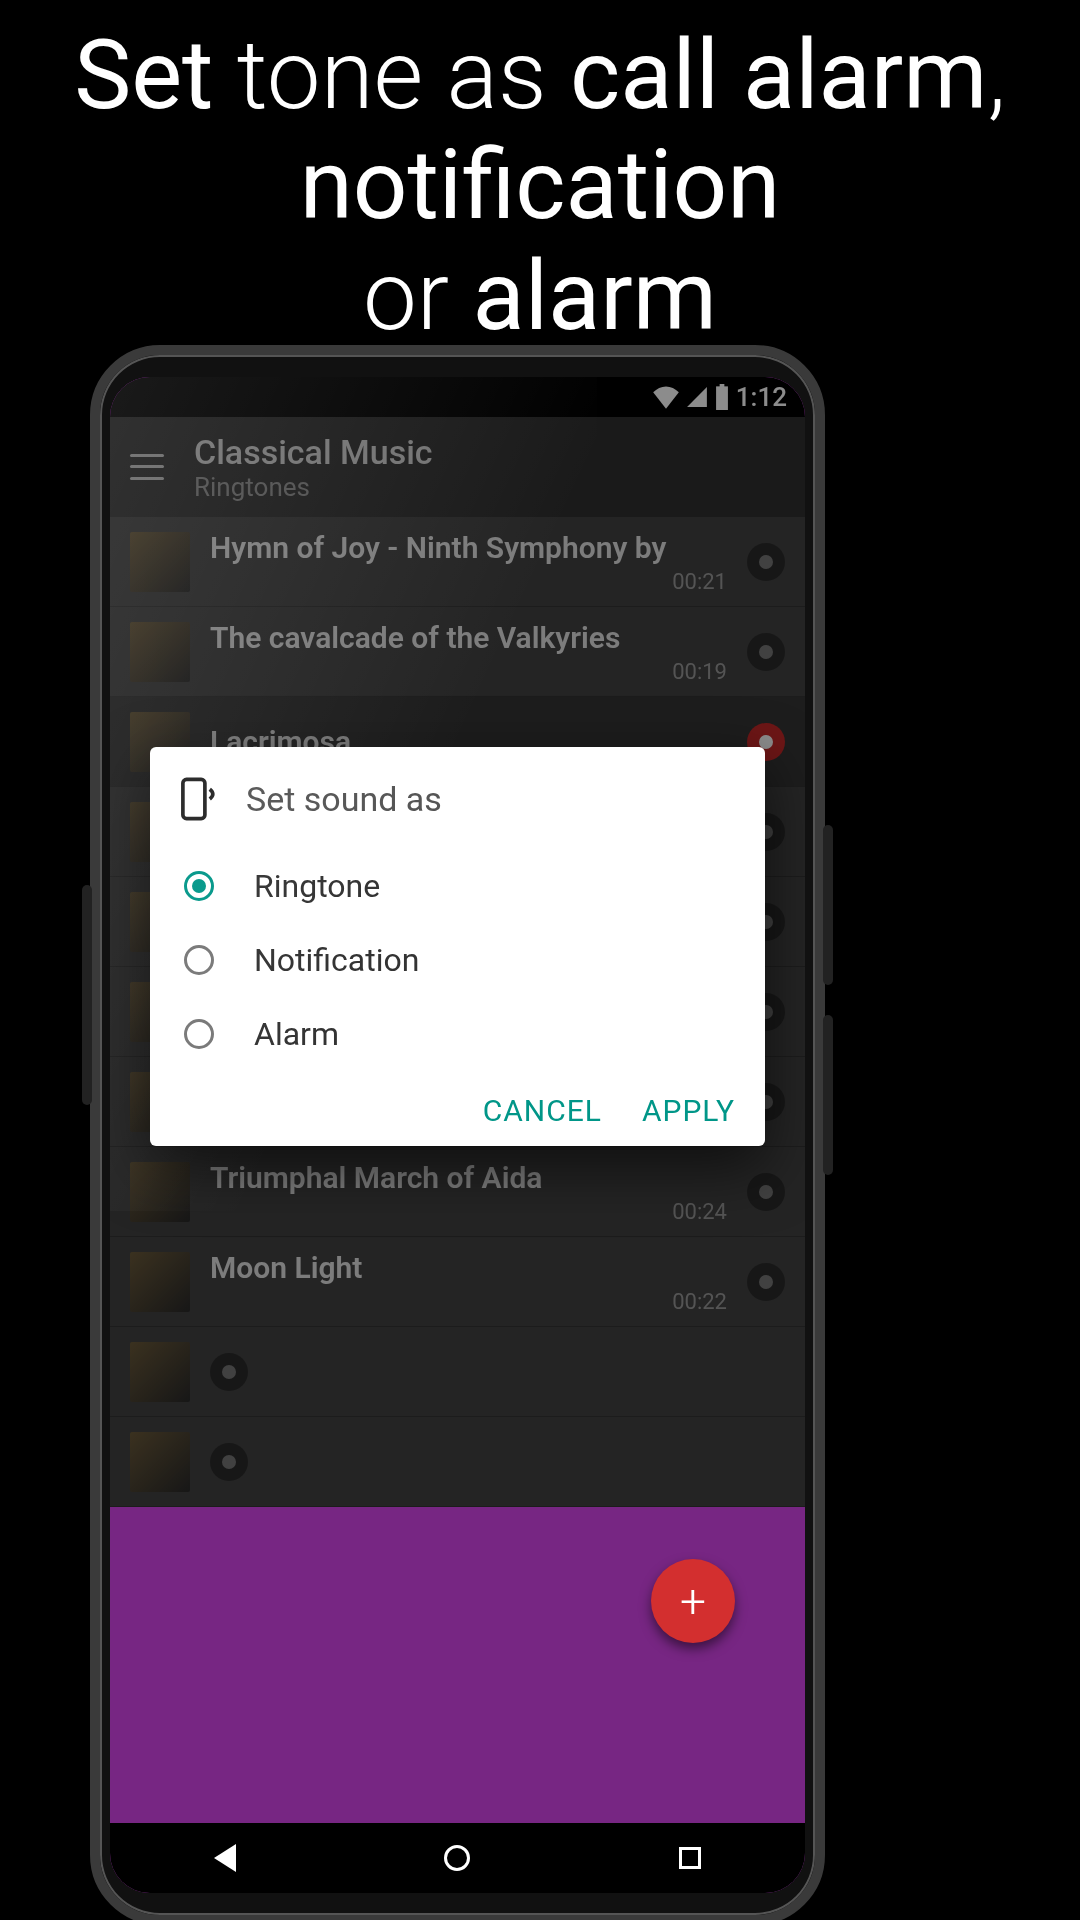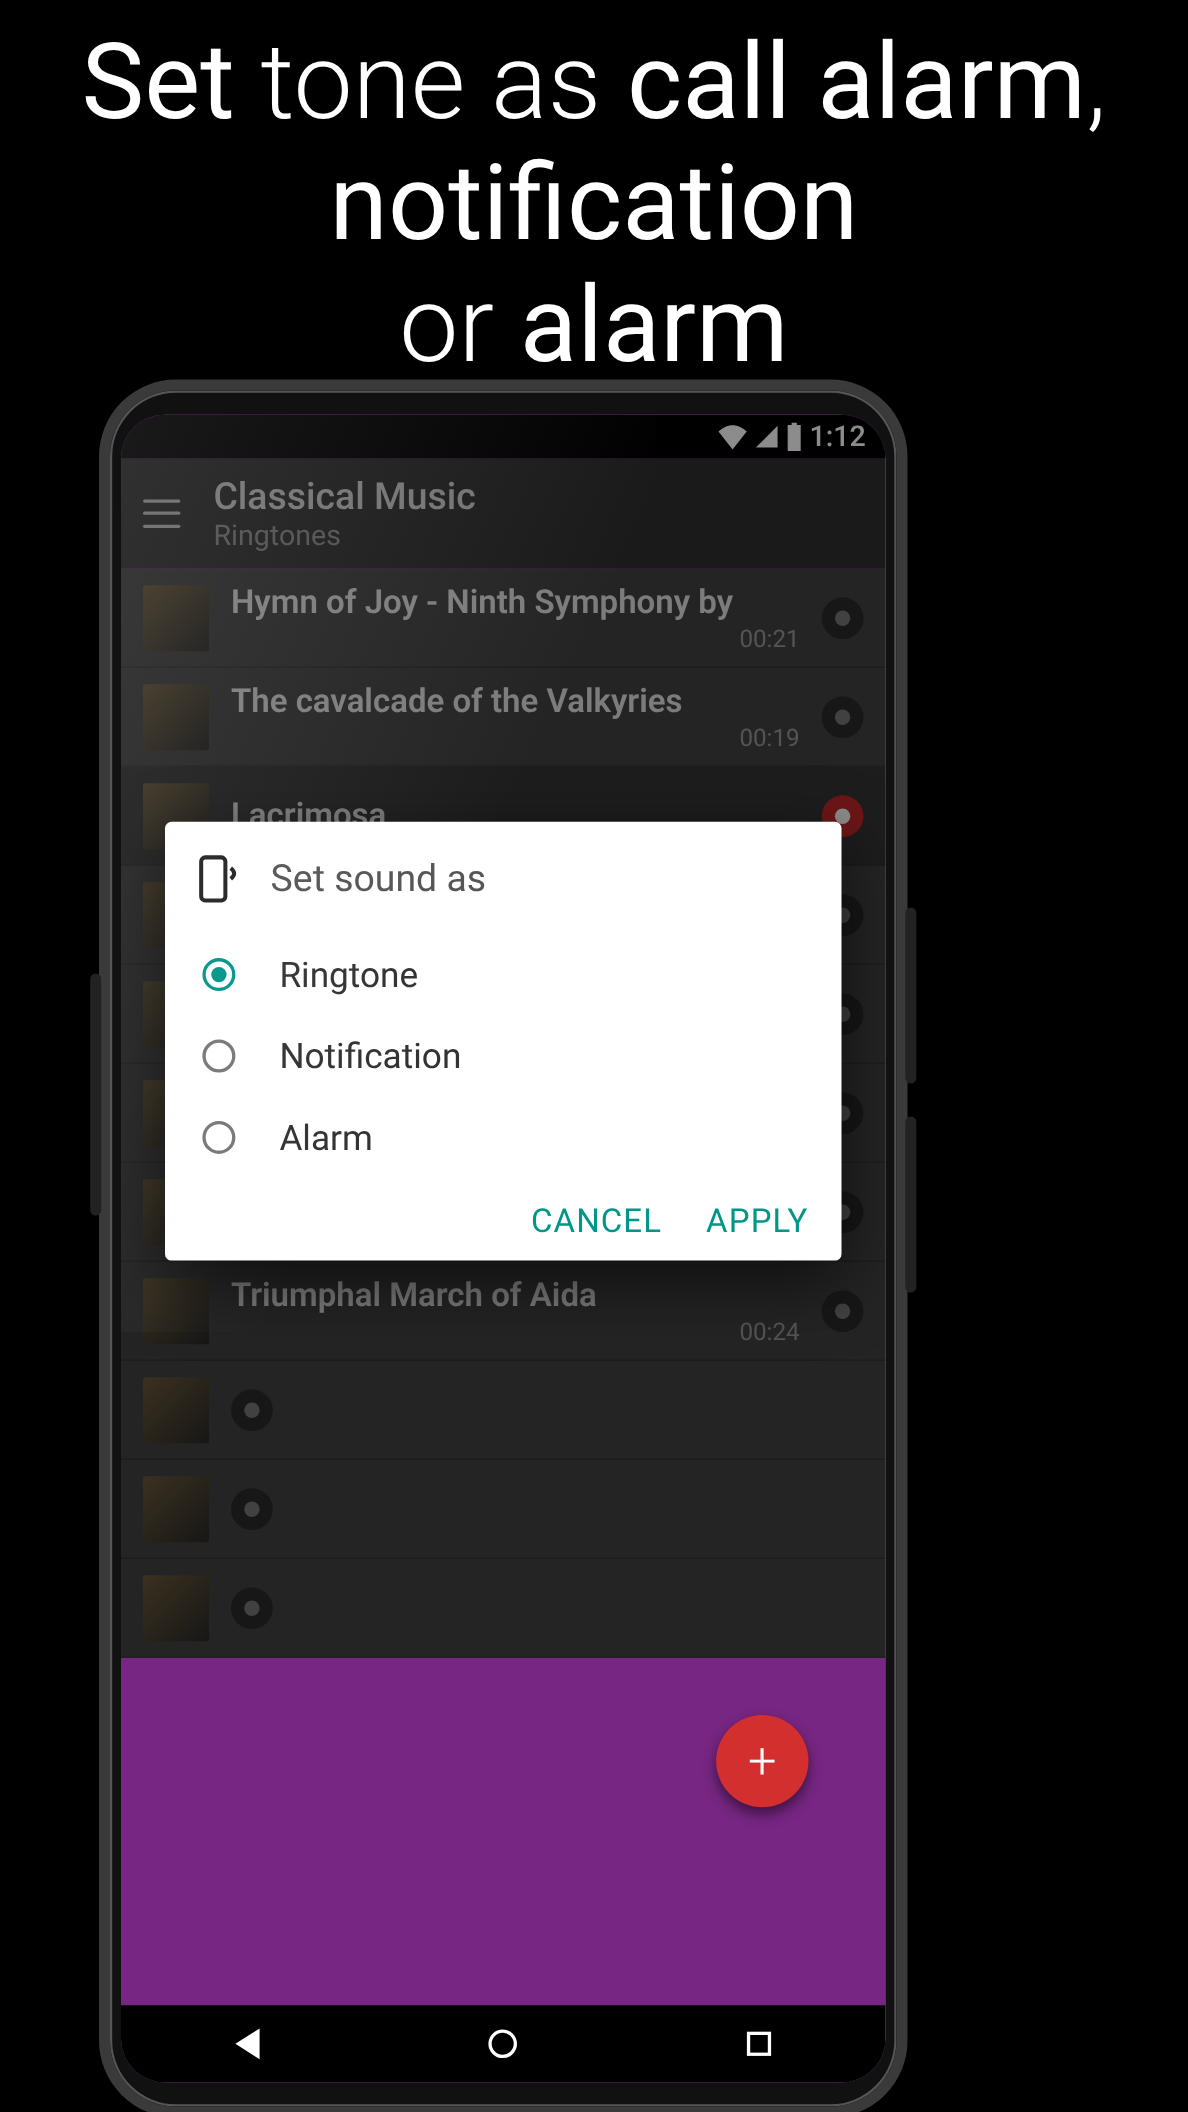--- a/index.html
+++ b/index.html
@@ -189,20 +189,24 @@
         <div class="row">
           <div class="thumb"></div>
           <div class="row-text">
             <div class="row-title">Triumphal March of Aida</div>
             <div class="row-time">00:24</div>
           </div>
           <div class="play-dot"></div>
         </div>
         <div class="row">
           <div class="thumb"></div>
+          <div class="row-text">
+            <div class="row-title">Moon Light</div>
+            <div class="row-time">00:22</div>
+          </div>
           <div class="play-dot"></div>
         </div>
         <div class="row">
           <div class="thumb"></div>
           <div class="play-dot"></div>
         </div>
         <div class="row">
           <div class="thumb"></div>
           <div class="play-dot"></div>
         </div>

